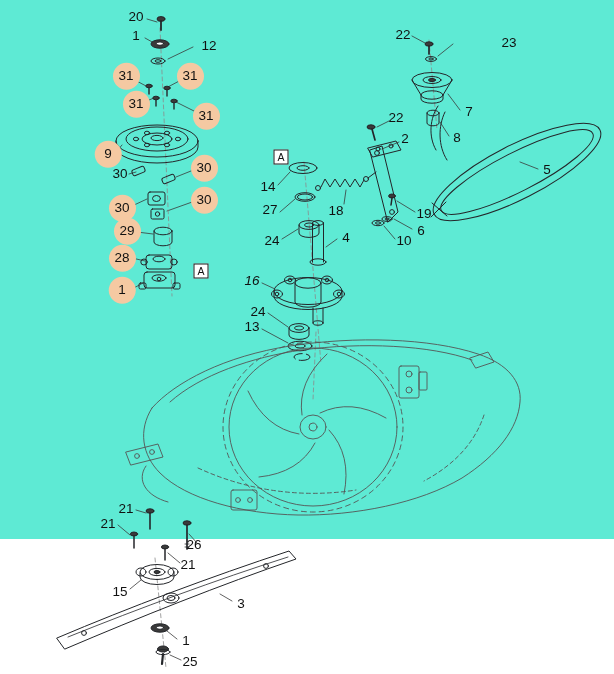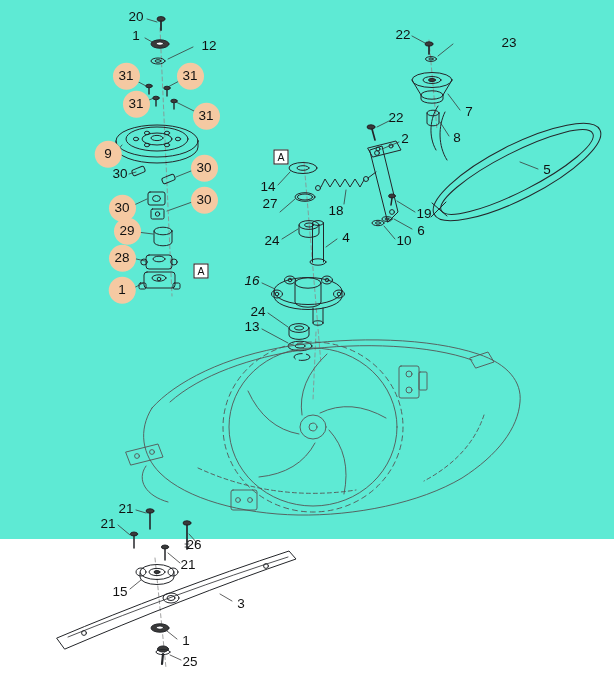--- a/index.html
+++ b/index.html
@@ -299,21 +299,21 @@
       <div class="callout hl" style="left: 122px; top: 290px;">1</div>
       <div class="callout" style="left: 403px; top: 35px;">22</div>
       <div class="callout" style="left: 463px; top: 43px; margin-left: 46px;">23</div>
       <div class="callout" style="left: 469px; top: 112px;">7</div>
       <div class="callout" style="left: 396px; top: 118px;">22</div>
       <div class="callout" style="left: 405px; top: 139px;">2</div>
       <div class="callout" style="left: 457px; top: 138px;">8</div>
       <div class="callout" style="left: 547px; top: 170px;">5</div>
       <div class="callout" style="left: 268px; top: 187px;">14</div>
       <div class="callout" style="left: 336px; top: 211px; text-align: center;">18</div>
-      <div class="callout" style="left: 270px; top: 204px;">27</div>
+      <div class="callout" style="left: 270px; top: 210px;">27</div>
       <div class="callout" style="left: 424px; top: 214px;">19</div>
       <div class="callout" style="left: 421px; top: 231px;">6</div>
       <div class="callout" style="left: 272px; top: 241px;">24</div>
       <div class="callout" style="left: 346px; top: 238px;">4</div>
       <div class="callout" style="left: 404px; top: 241px;">10</div>
       <div class="callout" style="left: 252px; top: 281px; font-style: italic;">16</div>
       <div class="callout" style="left: 258px; top: 312px;">24</div>
       <div class="callout" style="left: 252px; top: 327px;">13</div>
       <div class="callout" style="left: 126px; top: 509px;">21</div>
       <div class="callout" style="left: 108px; top: 524px;">21</div>

